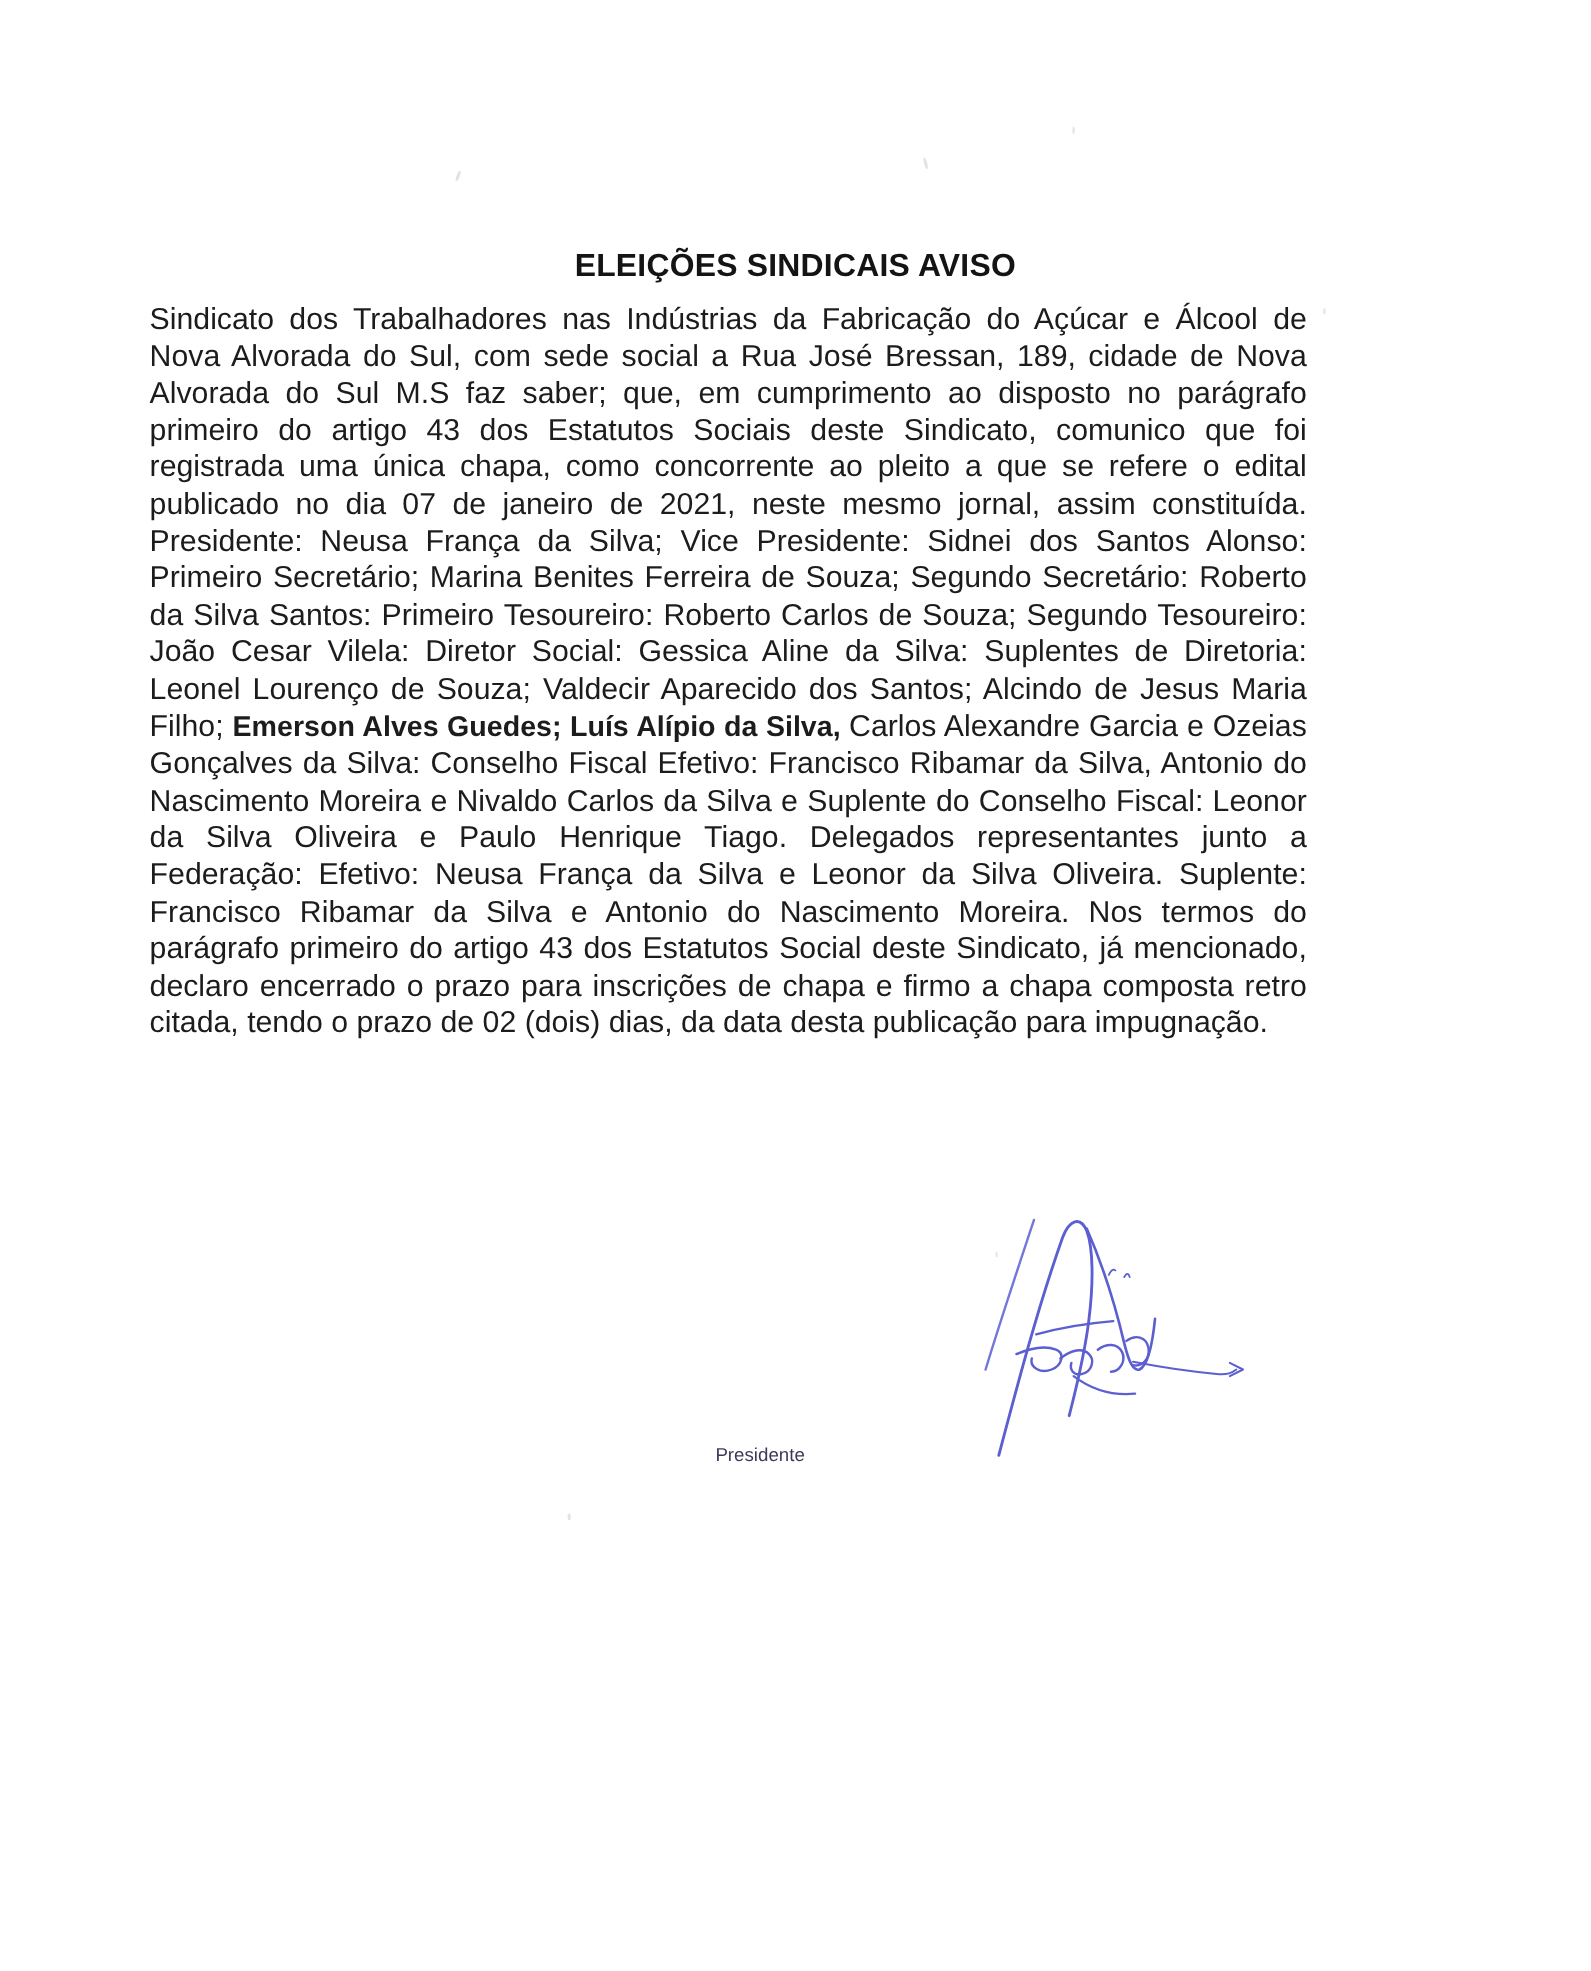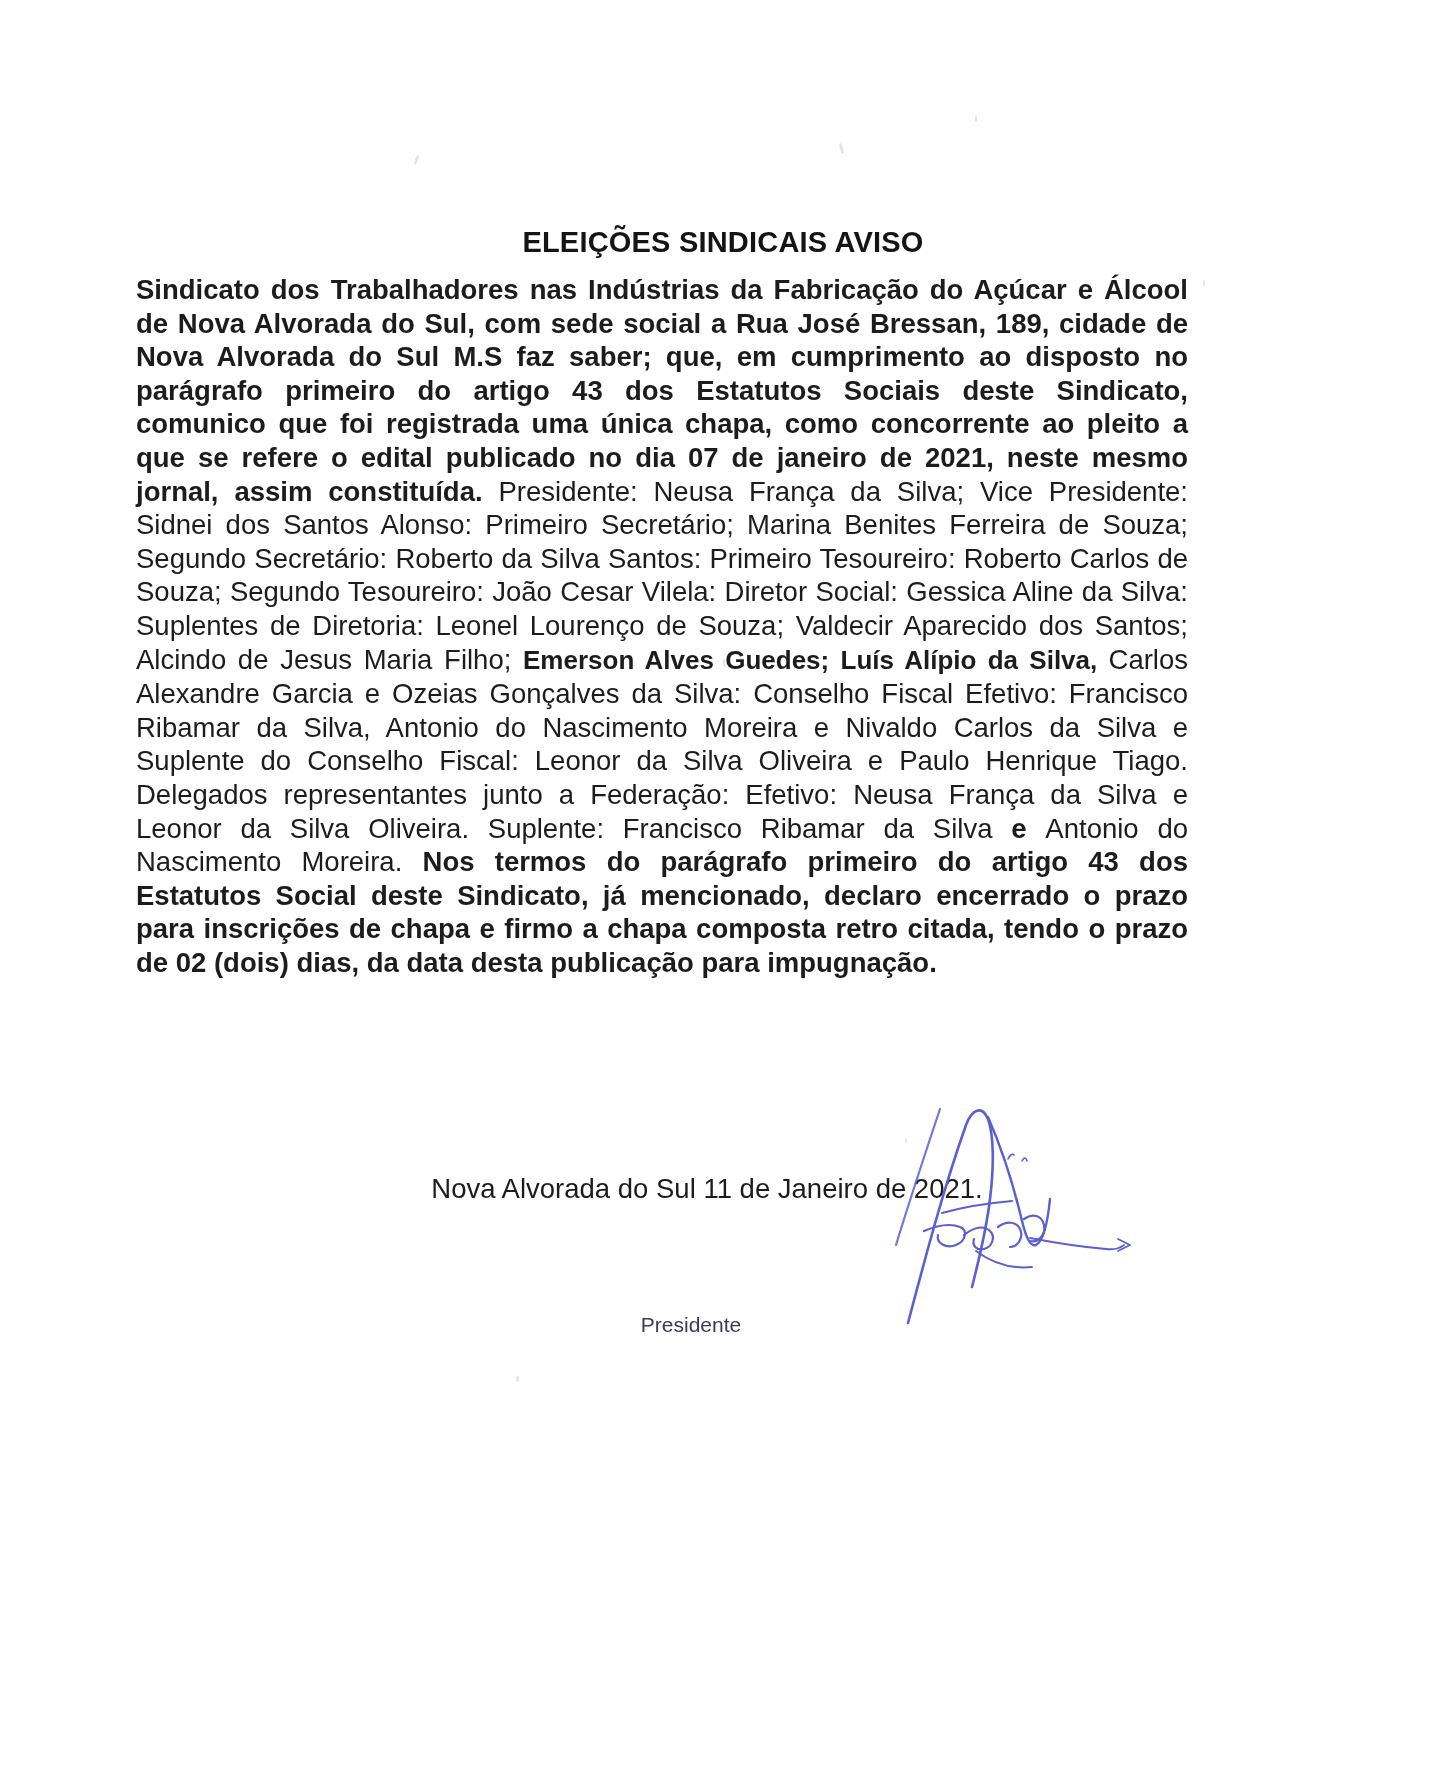--- a/index.html
+++ b/index.html
@@ -68,21 +68,21 @@
   }
 
   .bold {
     font-weight: 400;
   }
   .semi {
     font-weight: 700;
     font-size: 26px;
   }
   .reg {
-    font-weight: 700;
+    font-weight: 400;
   }
 
   .closing {
     margin-top: 0;
   }
 
   .date-line {
     position: absolute;
     left: 136px;
     top: 1158px;
@@ -105,21 +105,21 @@
     padding-left: 66px;
     box-sizing: border-box;
   }
 
   .sign-role {
     position: absolute;
     left: 136px;
     top: 1298px;
     width: 1052px;
     text-align: center;
-    font-size: 21px;
+    font-size: 17px;
     color: #3a3a58;
     padding-left: 58px;
     box-sizing: border-box;
   }
 
   .signature-ink {
     position: absolute;
     left: 880px;
     top: 1080px;
     width: 260px;
@@ -151,21 +151,20 @@
     <span class="speck" style="left:905px;top:1123px;width:2px;height:5px;"></span>
     <span class="speck" style="left:723px;top:644px;width:2px;height:8px;"></span>
   </div>
 
   <h1 class="doc-title">ELEIÇÕES SINDICAIS AVISO</h1>
 
   <div class="body-block">
     <p><span class="reg">Sindicato dos Trabalhadores nas Indústrias da Fabricação do Açúcar e Álcool de Nova Alvorada do Sul, com sede social a Rua José Bressan, 189, cidade de Nova Alvorada do Sul M.S faz saber; que, em cumprimento ao disposto no parágrafo primeiro do artigo 43 dos Estatutos Sociais deste Sindicato, comunico que foi registrada uma única chapa, como concorrente ao pleito a que se refere o edital publicado no dia 07 de janeiro de 2021, neste mesmo jornal, assim constituída. </span><span class="bold">Presidente: Neusa França da Silva; Vice Presidente: Sidnei dos Santos Alonso: Primeiro Secretário; Marina Benites Ferreira de Souza; Segundo Secretário: Roberto da Silva Santos: Primeiro Tesoureiro: Roberto Carlos de Souza; Segundo Tesoureiro: João Cesar Vilela: Diretor Social: Gessica Aline da Silva: Suplentes de Diretoria: Leonel Lourenço de Souza; Valdecir Aparecido dos Santos; Alcindo de Jesus Maria Filho; </span><span class="semi">Emerson Alves Guedes; Luís Alípio da Silva, </span><span class="bold">Carlos Alexandre Garcia e Ozeias Gonçalves da Silva: Conselho Fiscal Efetivo: Francisco Ribamar da Silva, Antonio do Nascimento Moreira e Nivaldo Carlos da Silva e Suplente do Conselho Fiscal: Leonor da Silva Oliveira e Paulo Henrique Tiago. Delegados representantes junto a Federação: Efetivo: Neusa França da Silva e Leonor da Silva Oliveira. Suplente: Francisco Ribamar da Silva </span><span class="reg">e </span><span class="bold">Antonio do Nascimento Moreira. </span><span class="reg closing">Nos termos do parágrafo primeiro do artigo 43 dos Estatutos Social deste Sindicato, já mencionado, declaro encerrado o prazo para inscrições de chapa e firmo a chapa composta retro citada, tendo o prazo de 02 (dois) dias, da data desta publicação para impugnação.</span></p>
   </div>
 
-  <div class="date-line">Nova Alvorada do Sul 11 de Janeiro de 2021.</div>
 
   <div class="signature-ink">
     <svg width="260" height="230" viewBox="0 0 260 230" aria-hidden="true">
       <path class="sig-stroke" style="stroke-width:2.2;opacity:0.85;" d="M16 150 C 30 104, 46 56, 60 14"></path>
       <path class="sig-stroke" style="stroke-width:2.6;" d="M28 228 C 46 160, 64 92, 86 30 C 92 14, 102 10, 108 24
                C 114 40, 114 72, 110 104 C 106 138, 98 168, 92 192"></path>
       <path class="sig-stroke" style="stroke-width:2.4;" d="M108 22 C 122 54, 134 92, 142 126 C 146 142, 150 152, 156 150
                C 164 146, 168 124, 170 104"></path>
       <path class="sig-stroke" style="stroke-width:2.2;" d="M62 118 C 84 112, 108 108, 132 106"></path>
       <path class="sig-stroke" style="stroke-width:2.2;" d="M44 136 C 58 130, 70 128, 80 132 C 88 135, 86 146, 76 150

